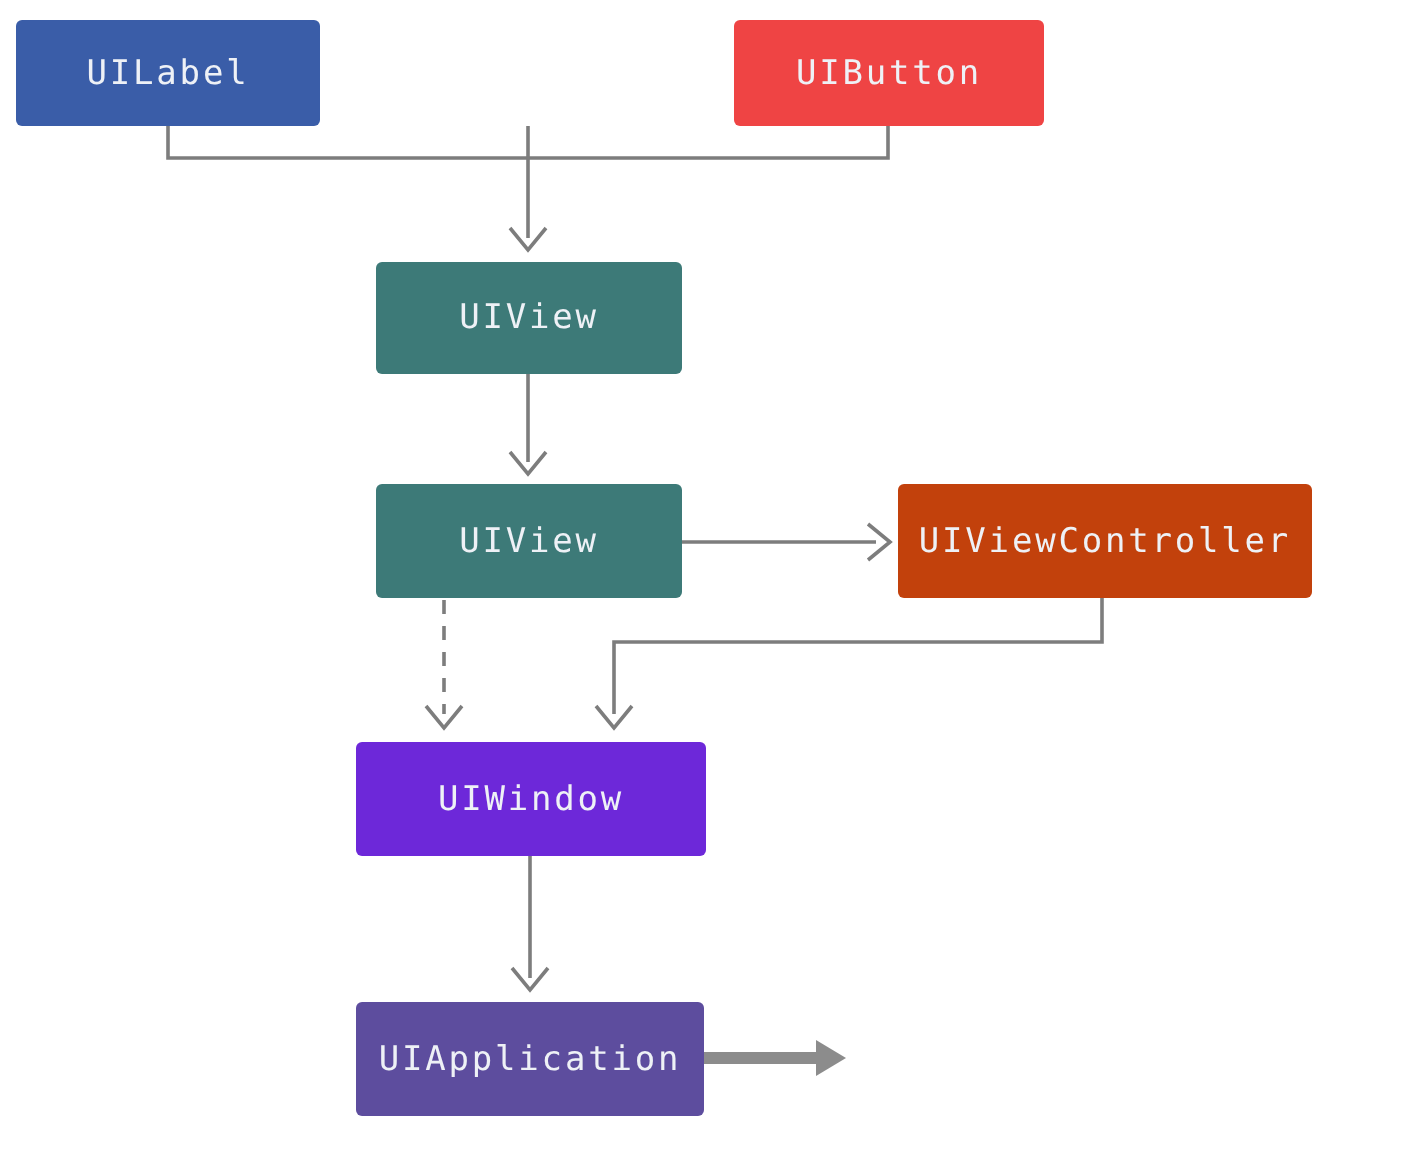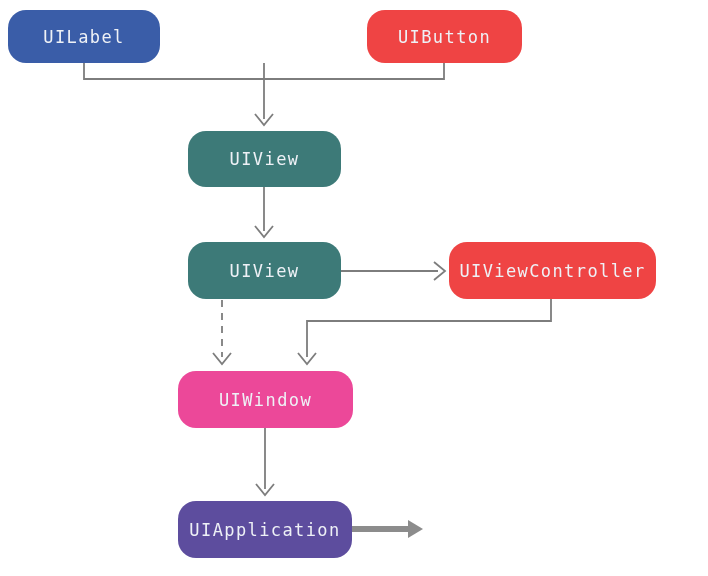--- a/index.html
+++ b/index.html
@@ -26,21 +26,21 @@
     fill: none;
   }
   .edge.dashed { stroke-dasharray: 7 6; }
   .edge.thick  { stroke: var(--thick, #8c8c8c); stroke-width: 6; }
   .head-fill   { fill: var(--thick, #8c8c8c); stroke: none; }
   .node {
     position: absolute;
     display: flex;
     align-items: center;
     justify-content: center;
-    border-radius: 18px;
+    border-radius: 3px;
     color: var(--text, #eef1f6);
     font-size: 17px;
     letter-spacing: 1.4px;
     white-space: nowrap;
   }
   #n-uilabel        { left: 8px;   top: 10px;  width: 152px; height: 53px; }
   #n-uitextfield    { left: 182px; top: 10px;  width: 164px; height: 53px; }
   #n-uibutton       { left: 367px; top: 10px;  width: 155px; height: 53px; }
   #n-uiview-top     { left: 188px; top: 131px; width: 153px; height: 56px; }
   #n-uiview-mid     { left: 188px; top: 242px; width: 153px; height: 57px; }
@@ -90,25 +90,25 @@
   </div>
 
   <div class="node" id="n-uiview-top" style="background: rgb(61, 122, 120);">
     <span>UIView</span>
   </div>
 
   <div class="node" id="n-uiview-mid" style="background: rgb(61, 122, 120);">
     <span>UIView</span>
   </div>
 
-  <div class="node" id="n-uiviewcontroller" style="background: #ef4444;">
+  <div class="node" id="n-uiviewcontroller" style="background: #c2410c;">
     <span>UIViewController</span>
   </div>
 
-  <div class="node" id="n-uiwindow" style="background: #ec4899;">
+  <div class="node" id="n-uiwindow" style="background: #6d28d9;">
     <span>UIWindow</span>
   </div>
 
   <div class="node" id="n-uiapplication" style="background: rgb(93, 77, 158);">
     <span>UIApplication</span>
   </div>
 
 
 </div>
 

